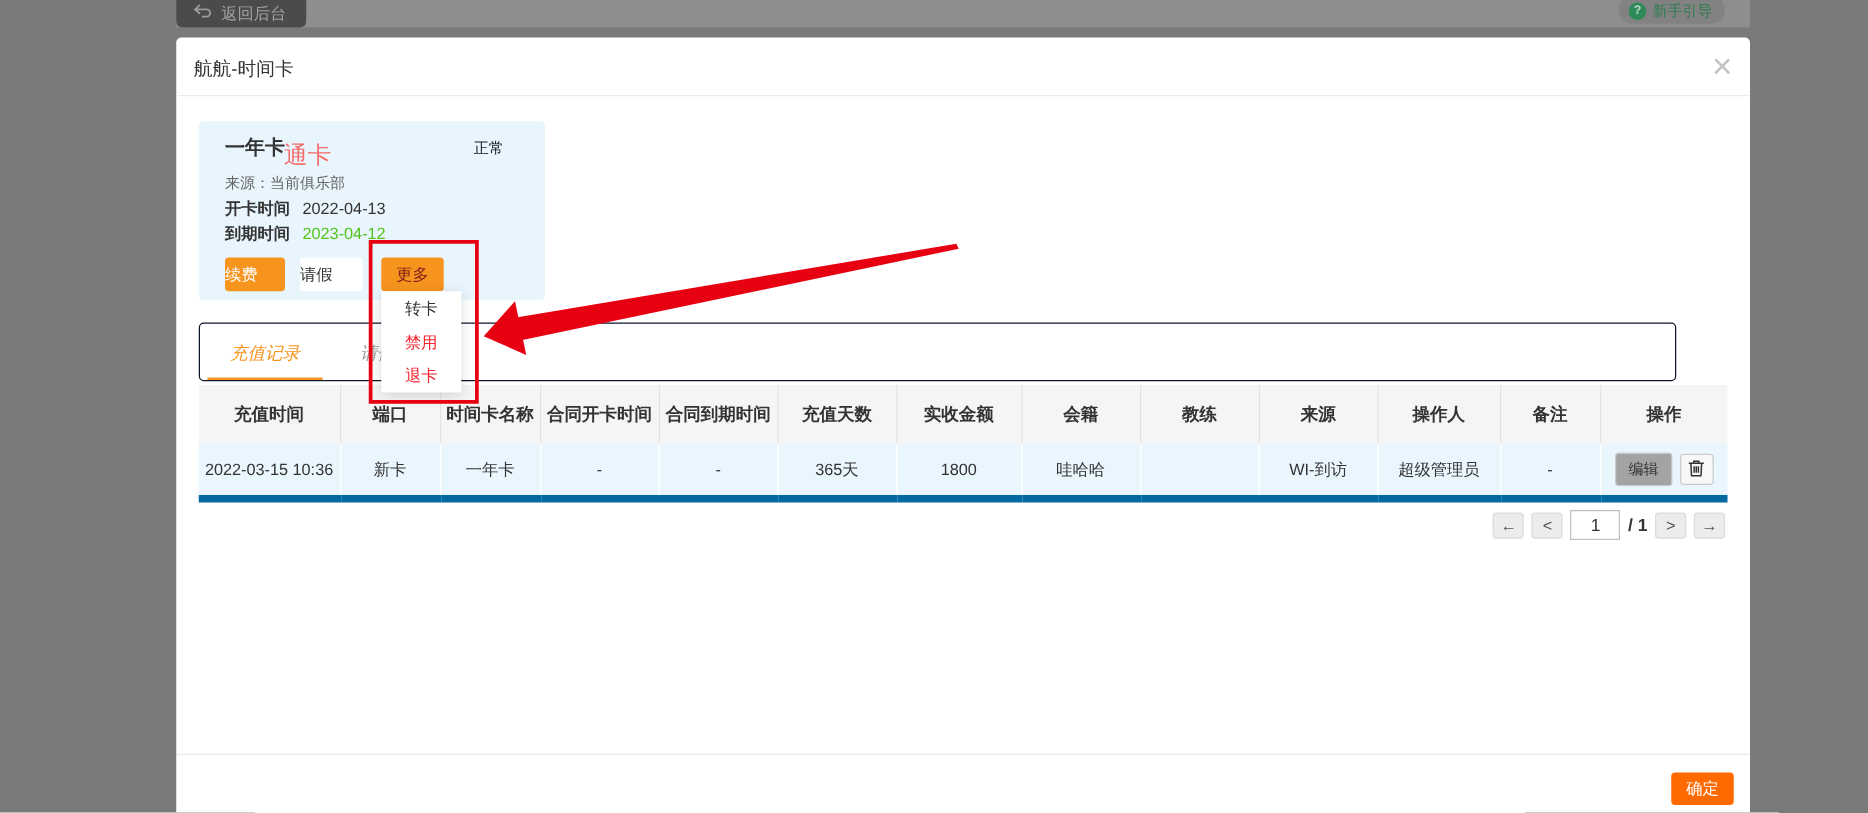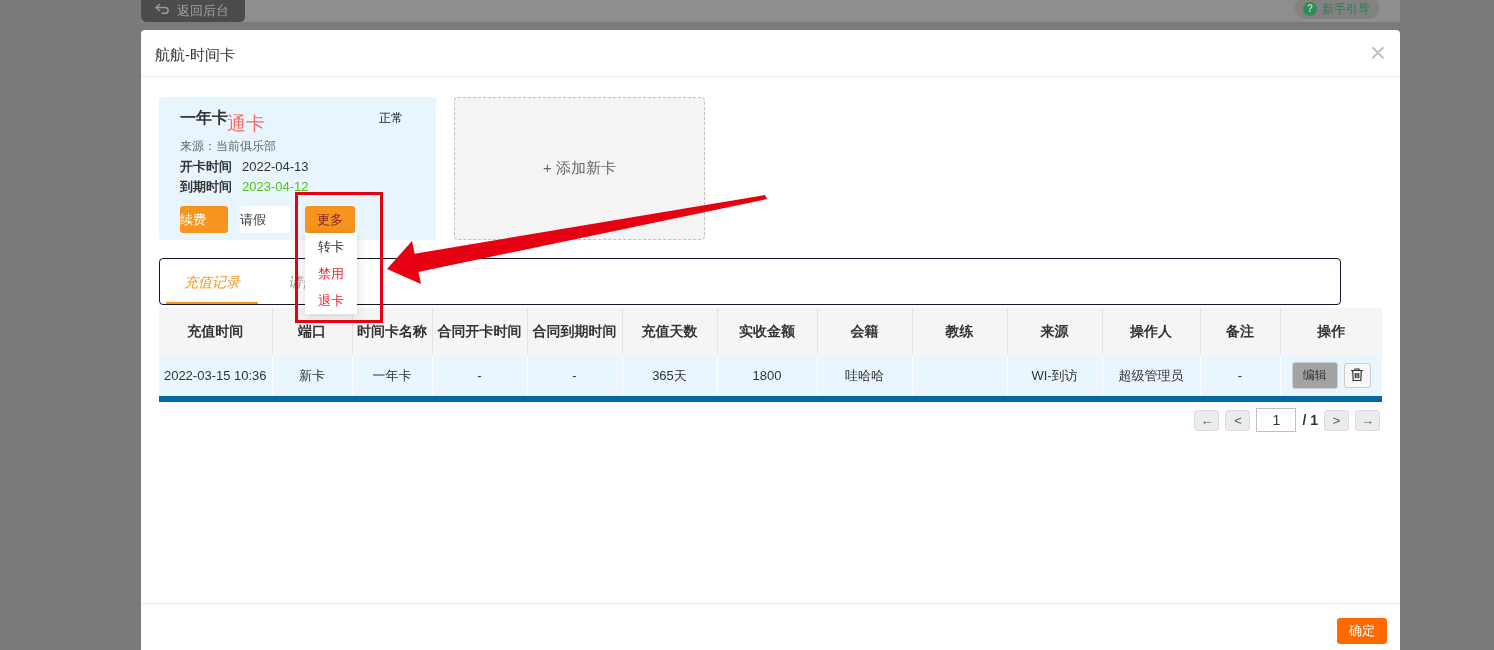--- a/index.html
+++ b/index.html
@@ -61,21 +61,21 @@
   
   .add-card {
     position:absolute; left:313px; top:67px; width:251px; height:143px;
     background:#f4f4f4; border:1px dashed #bfbfbf; border-radius:4px;
     display:flex; align-items:center; justify-content:center;
     font-size:15px; color:#666; cursor:pointer;
   }
 
   
   .dropdown {
-    position:absolute; left:164px; top:203px; width:52px; background:#fff;
+    position:absolute; left:164px; top:203px; width:64px; background:#fff;
     box-shadow:0 2px 10px rgba(0,0,0,0.15); z-index:5;
   }
   .dropdown-item { height:27px; line-height:27px; text-align:center; font-size:13px; color:#333; cursor:pointer; }
   .dropdown-item.danger { color:#f5222d; }
 
   
   .annotation-rect {
     position:absolute; left:154px; top:162px; width:88px; height:131px;
     border:3px solid #e60012; z-index:6; pointer-events:none;
   }
@@ -168,21 +168,20 @@
     <div class="card-line line-open">
       <span class="lbl">开卡时间</span><span>2022-04-13</span>
     </div>
     <div class="card-line line-expire">
       <span class="lbl">到期时间</span><span class="val-green">2023-04-12</span>
     </div>
     <div class="card-btn btn-renew">续费</div>
     <div class="card-btn btn-leave">请假</div>
   </div>
 
-  <div class="add-card">+ 添加新卡</div>
 
   <div class="btn-more">更多</div>
   <div class="dropdown">
     <div class="dropdown-item">转卡</div>
     <div class="dropdown-item danger">禁用</div>
     <div class="dropdown-item danger">退卡</div>
   </div>
 
   <div class="annotation-rect"></div>
   <svg class="arrow-svg">

